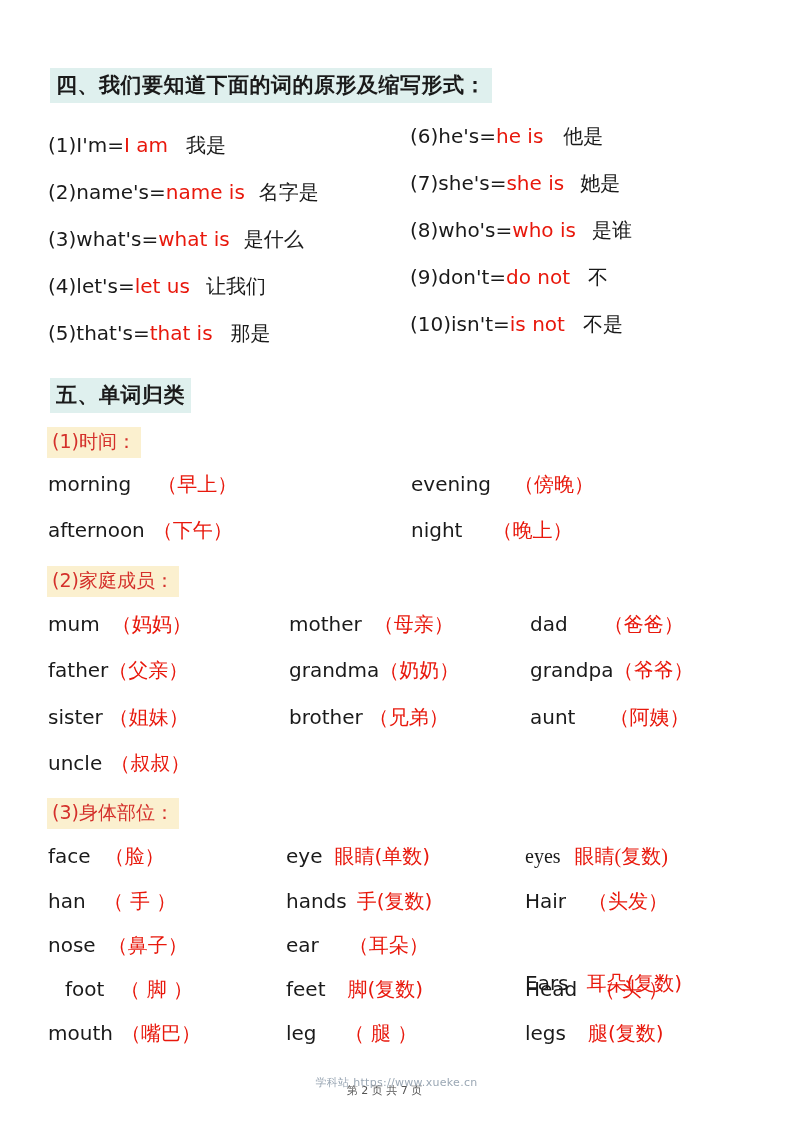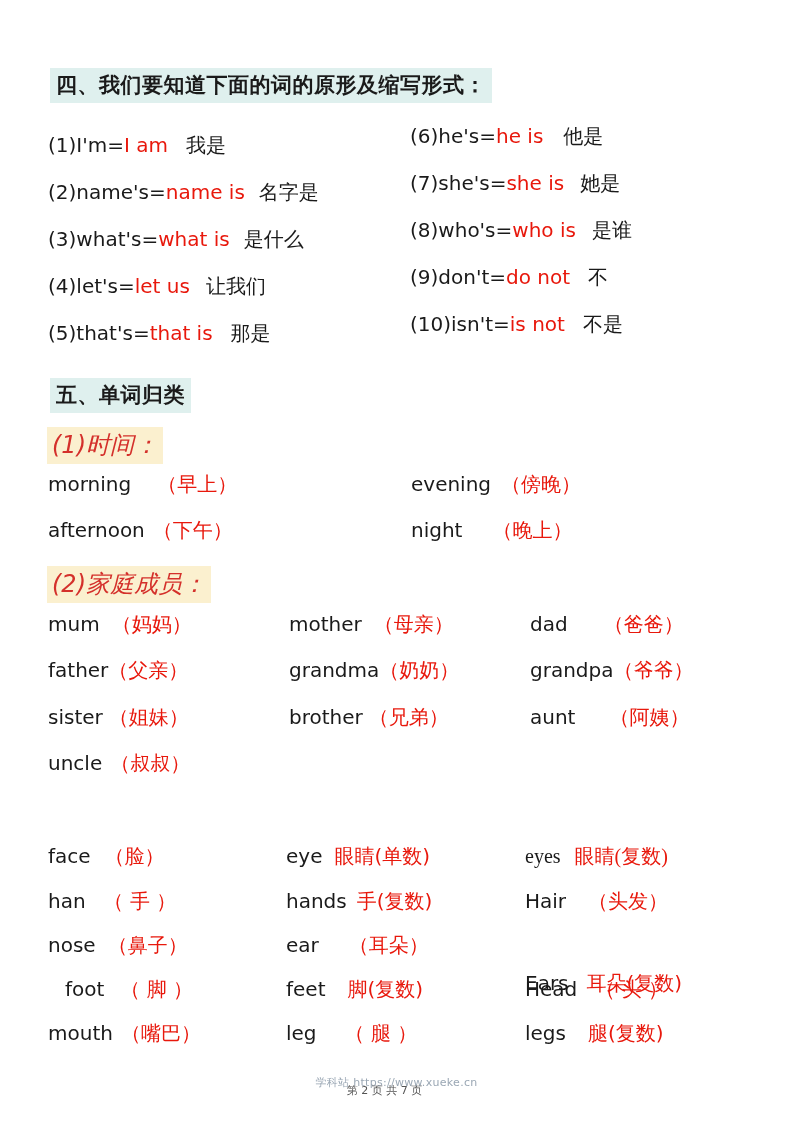--- a/index.html
+++ b/index.html
@@ -28,26 +28,25 @@
     font-size: 21px;
     font-weight: 700;
     color: #1a1a1a;
     background: #dff0ee;
     padding: 3px 6px 4px 6px;
     letter-spacing: 0.5px;
     white-space: nowrap;
   }
   .sub-head {
     position: absolute;
-    font-size: 24px;
+    font-size: 19px;
     color: #d4302b;
     background: #fbf0cf;
     padding: 2px 5px 3px 5px;
     white-space: nowrap;
-    font-style: italic;
   }
 
   .row-item {
     position: absolute;
     white-space: nowrap;
     font-size: 20px;
     line-height: 1;
   }
   .row-item .en { color: #1a1a1a; }
   .row-item .cn-red { color: #e8180c; }
@@ -111,21 +110,21 @@
   </div>
 
   <div class="sec-head" style="left:50px; top:378px;">五、单词归类</div>
 
   <div class="sub-head" style="left:47px; top:427px;">(1)时间：</div>
 
   <div class="row-item" style="left:48px; top:474px;">
     <span class="en">morning</span><span class="cn-red" style="padding-left:26px;">（早上）</span>
   </div>
   <div class="row-item" style="left:411px; top:474px;">
-    <span class="en">evening</span><span class="cn-red" style="padding-left:10px;">（傍晚）</span>
+    <span class="en">evening</span><span class="cn-red" style="padding-left:23px;">（傍晚）</span>
   </div>
   <div class="row-item" style="left:48px; top:520px;">
     <span class="en">afternoon</span><span class="cn-red" style="padding-left:8px;">（下午）</span>
   </div>
   <div class="row-item" style="left:411px; top:520px;">
     <span class="en">night</span><span class="cn-red" style="padding-left:30px;">（晚上）</span>
   </div>
 
   <div class="sub-head" style="left:47px; top:566px;">(2)家庭成员：</div>
 
@@ -156,20 +155,21 @@
     <span class="en">brother</span><span class="cn-red" style="padding-left:6px;">（兄弟）</span>
   </div>
   <div class="row-item" style="left:530px; top:707px;">
     <span class="en">aunt</span><span class="cn-red" style="padding-left:34px;">（阿姨）</span>
   </div>
 
   <div class="row-item" style="left:48px; top:753px;">
     <span class="en">uncle</span><span class="cn-red" style="padding-left:8px;">（叔叔）</span>
   </div>
 
+  <div class="sub-head" style="left:47px; top:798px;">(3)身体部位：</div>
 
   <div class="row-item" style="left:48px; top:846px;">
     <span class="en">face</span><span class="cn-red" style="padding-left:14px;">（脸）</span>
   </div>
   <div class="row-item" style="left:286px; top:846px;">
     <span class="en">eye</span><span class="cn-red" style="padding-left:12px;">眼睛(单数)</span>
   </div>
   <div class="row-item" style="left:525px; top:846px;font-family:Liberation Serif, serif;">
     <span class="en">eyes</span><span class="cn-red" style="padding-left:14px;">眼睛(复数)</span>
   </div>

